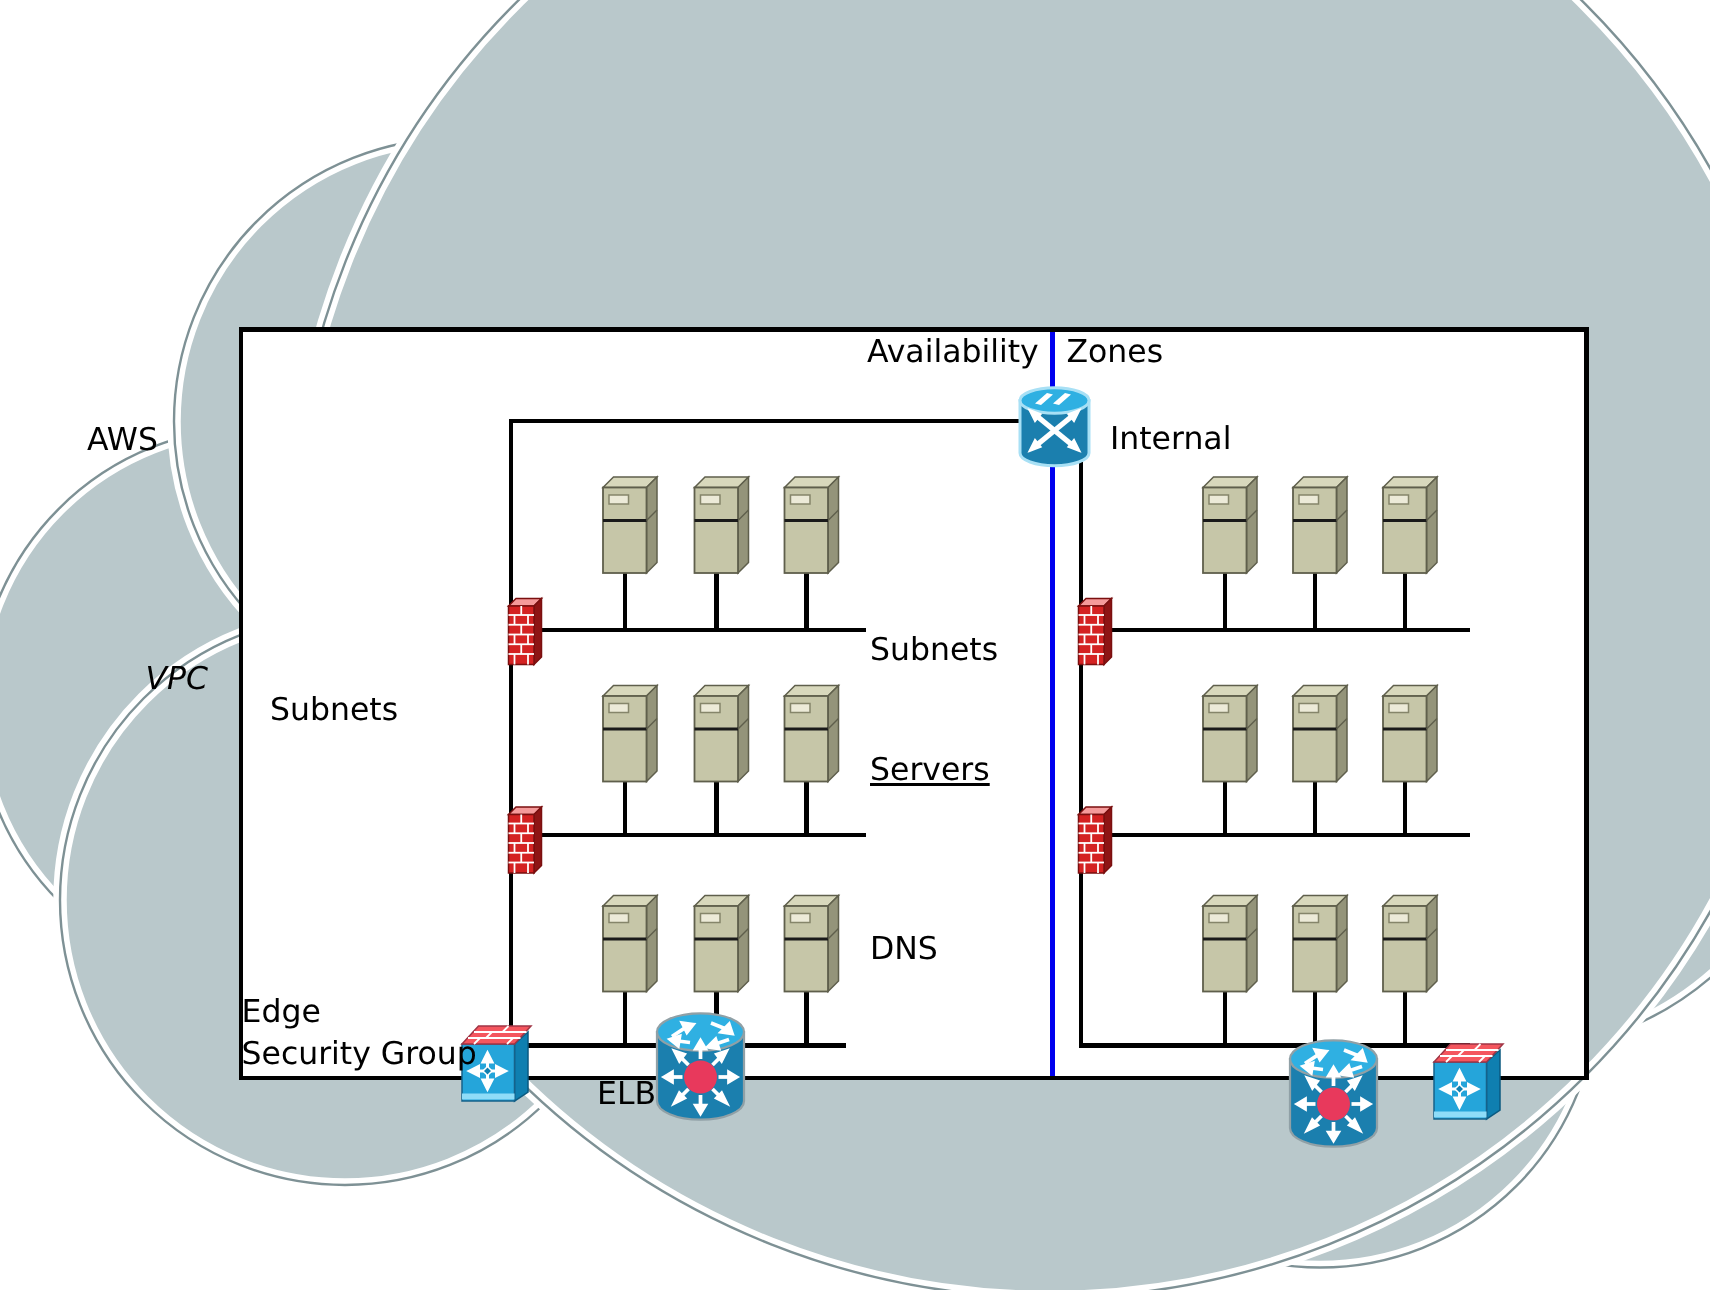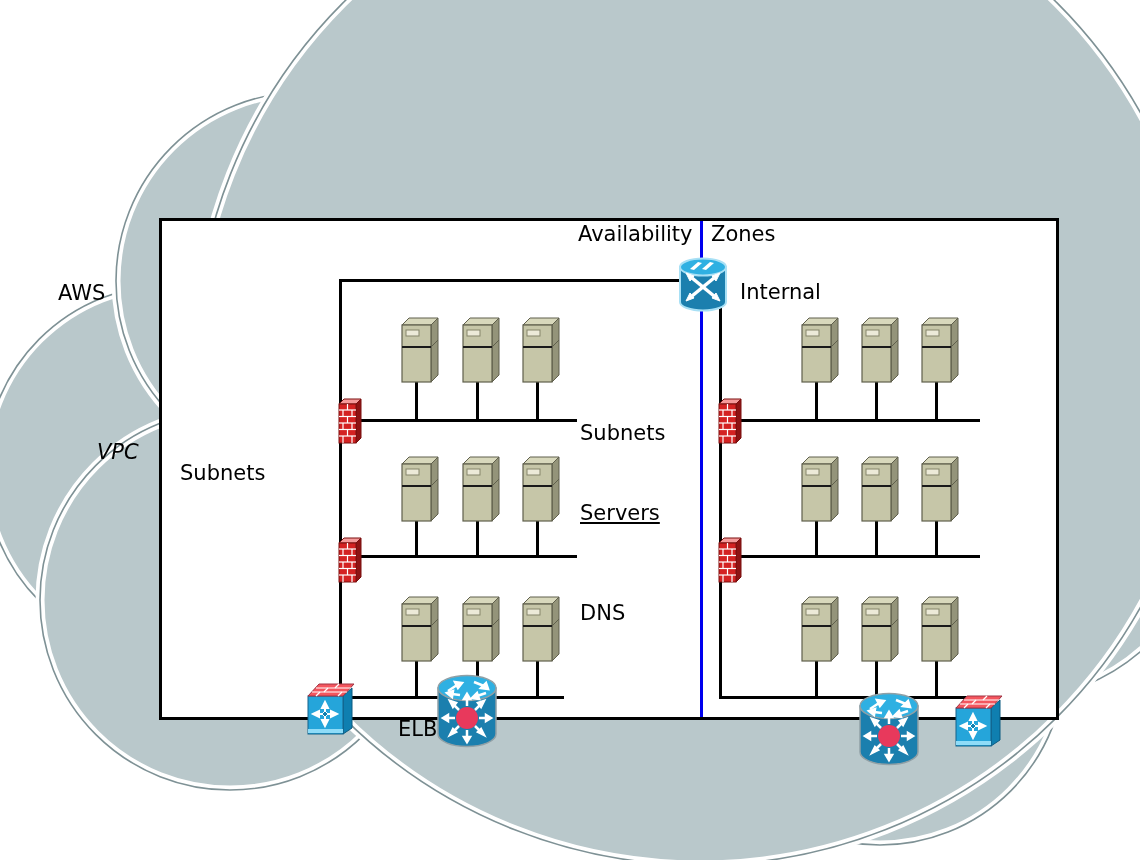--- a/index.html
+++ b/index.html
@@ -218,17 +218,19 @@
 <div class="lbl" style="left:58px;top:281px;">AWS</div>
 <div class="lbl" style="left:97px;top:440px;font-style:italic;">VPC</div>
 <div class="lbl" style="left:578px;top:222px;">Availability</div>
 <div class="lbl" style="left:711px;top:222px;">Zones</div>
 <div class="lbl" style="left:740px;top:280px;">Internal</div>
 <div class="lbl" style="left:180px;top:459px;">
   <span class="ln">Subnets</span>
 </div>
 <div class="lbl" style="left:580px;top:421px;">Subnets</div>
 <div class="lbl" style="left:580px;top:501px;text-decoration:underline;">Servers</div>
-<div class="lbl" style="left:580px;top:601px;">DNS</div>
+<div class="lbl" style="left:580px;top:620px;">DNS</div>
 <div class="lbl" style="left:161px;top:660px;">
+  <span class="ln">Edge</span>
+  <span class="ln">Security Group</span>
 </div>
 <div class="lbl" style="left:398px;top:717px;">ELB</div>
 </div>
 
 </body></html>

